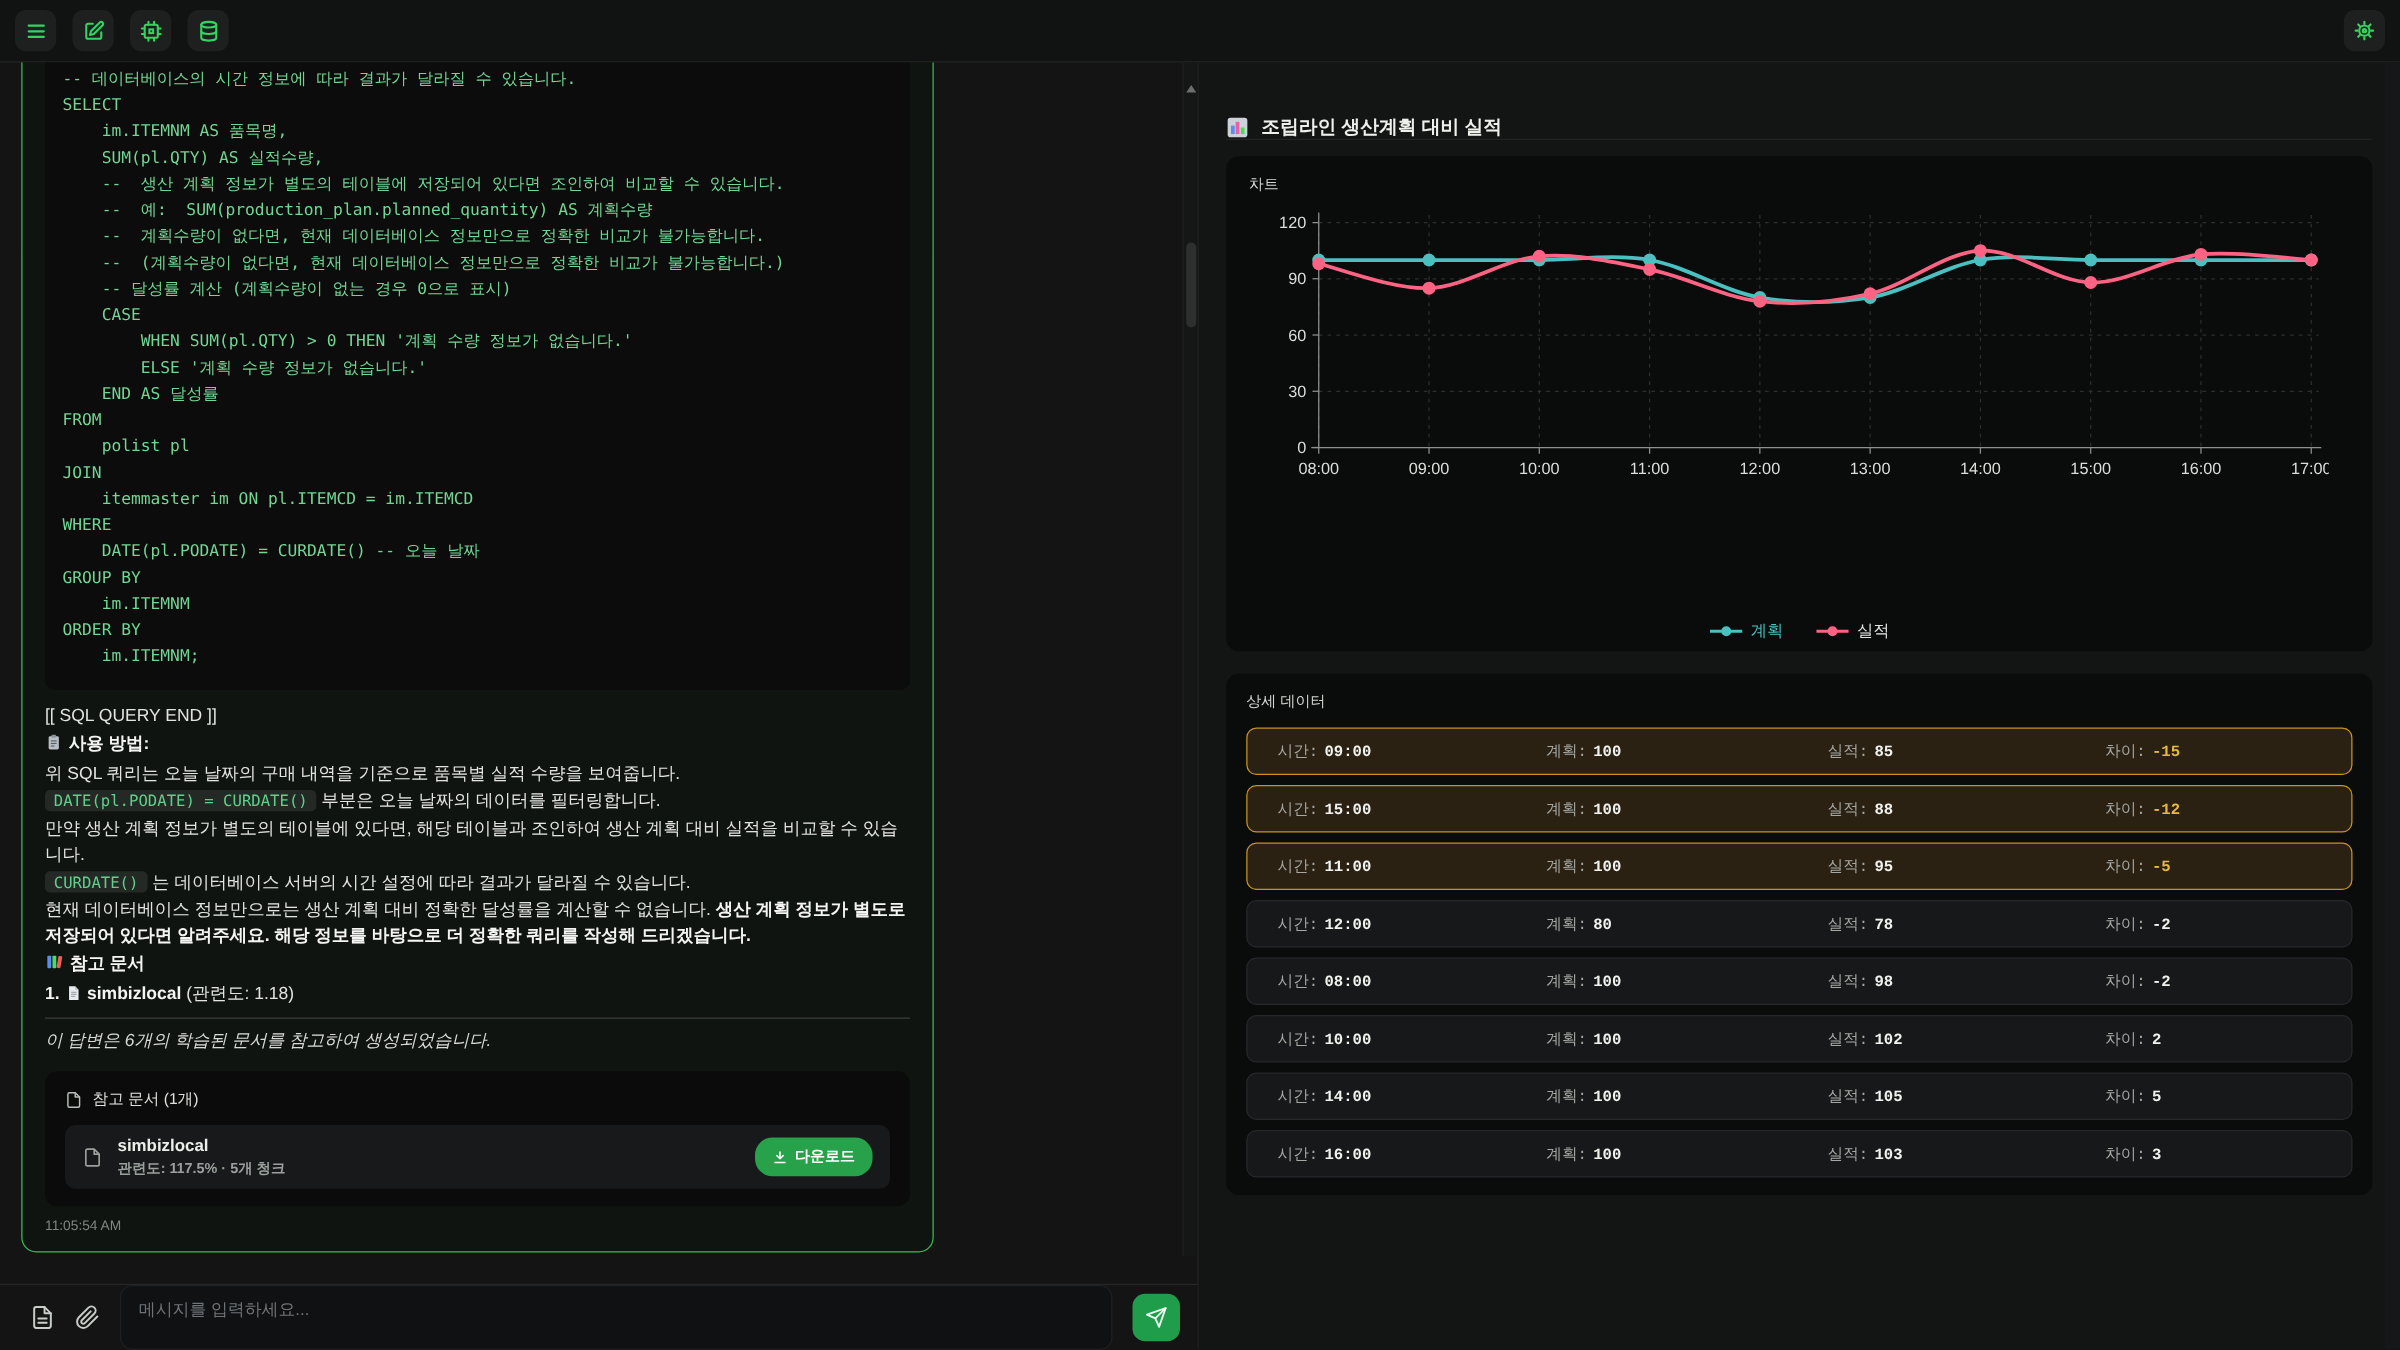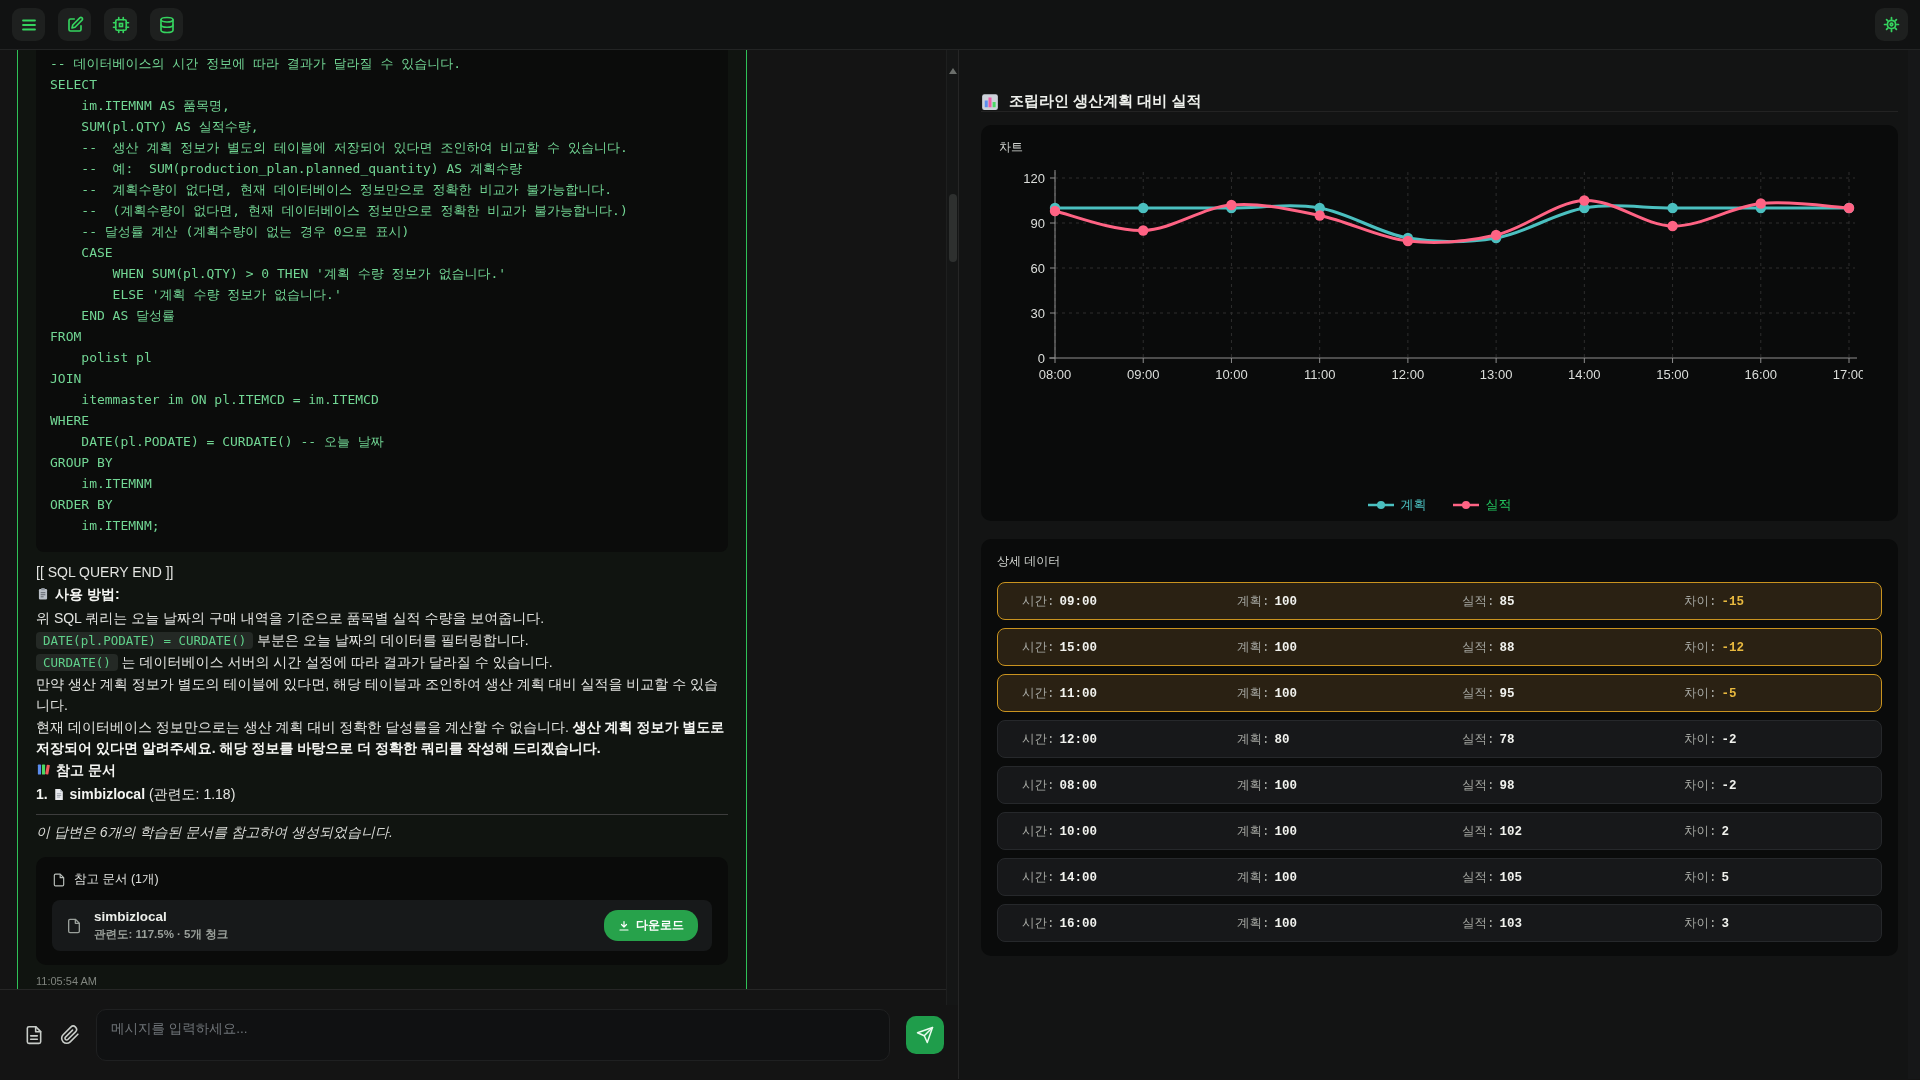--- a/index.html
+++ b/index.html
@@ -45,21 +45,21 @@
   .timestamp { margin-top:10px; font-size:11px; color:#80857f; }
 
   
   .chat-scrollbar { position:absolute; right:0; top:0; width:12px; height:955px;
                     background:#151616; border-left:1px solid #1e1f1f; }
   .sb-arrow { width:0; height:0; border-left:4px solid transparent; border-right:4px solid transparent;
               border-bottom:6px solid #6b6e6b; margin:18px auto 0; }
   .sb-thumb { width:8px; height:68px; background:#2e302f; border-radius:4px; margin:120px auto 0; }
 
   
-  .input-bar { height:90px; border-top:1px solid #262626; display:flex; align-items:center;
+  .input-bar { height:52px; border-top:1px solid #262626; display:flex; align-items:center;
                padding:0 14px 0 24px; gap:16px; background:#141414; }
   .input-icon { color:#c9cdc9; display:flex; cursor:pointer; }
   textarea.msg-input { flex:1; height:52px; resize:none; background:#101112; border:1px solid #1f2021;
                border-radius:10px; padding:10px 14px; color:#d7d9d6; font-size:13.5px;
                font-family:"Liberation Sans", sans-serif; outline:none; }
   textarea.msg-input::placeholder { color:#6f7478; }
   .send-btn { width:38px; height:38px; border-radius:10px; background:#1f9d4b; border:none;
               display:flex; align-items:center; justify-content:center; cursor:pointer; color:#eafbef; }
 
   
@@ -172,22 +172,22 @@
           <div id="paragraphs">
               <div class="msg-line"><span class="inline-icon"><svg width="14" height="14" viewBox="0 0 24 24">
                     <rect x="5" y="3.5" width="14" height="18" rx="2" fill="#b9bfc6"></rect>
                     <rect x="9" y="1.5" width="6" height="4" rx="1" fill="#8d949c"></rect>
                     <rect x="8" y="9" width="8" height="1.6" fill="#5b6168"></rect>
                     <rect x="8" y="12.5" width="8" height="1.6" fill="#5b6168"></rect>
                     <rect x="8" y="16" width="5" height="1.6" fill="#5b6168"></rect>
                   </svg></span><span class="b">사용 방법:</span></div>
               <div class="msg-line"><span>위 SQL 쿼리는 오늘 날짜의 구매 내역을 기준으로 품목별 실적 수량을 보여줍니다.</span></div>
               <div class="msg-line"><span class="code-chip">DATE(pl.PODATE) = CURDATE()</span><span> 부분은 오늘 날짜의 데이터를 필터링합니다.</span></div>
+              <div class="msg-line"><span>만약 생산 계획 정보가 별도의 테이블에 있다면, 해당 테이블과 조인하여 생산 계획 대비 실적을 비교할 수 있습니다.</span></div>
               <div class="msg-line"><span class="code-chip">CURDATE()</span><span> 는 데이터베이스 서버의 시간 설정에 따라 결과가 달라질 수 있습니다.</span></div>
-              <div class="msg-line"><span>만약 생산 계획 정보가 별도의 테이블에 있다면, 해당 테이블과 조인하여 생산 계획 대비 실적을 비교할 수 있습니다.</span></div>
               <div class="msg-line"><span>현재 데이터베이스 정보만으로는 생산 계획 대비 정확한 달성률을 계산할 수 없습니다. </span><span class="b">생산 계획 정보가 별도로 저장되어 있다면 알려주세요. 해당 정보를 바탕으로 더 정확한 쿼리를 작성해 드리겠습니다.</span></div>
               <div class="msg-line"><span class="inline-icon"><svg width="15" height="15" viewBox="0 0 24 24">
                     <rect x="3" y="4" width="5" height="16" rx="1" fill="#5b8def"></rect>
                     <rect x="9.5" y="4" width="5" height="16" rx="1" fill="#4cd964"></rect>
                     <rect x="16" y="4.5" width="5" height="15.5" rx="1" fill="#ef5d5d" transform="rotate(10 18.5 12)"></rect>
                   </svg></span><span class="b">참고 문서</span></div>
               <div class="msg-line"><span class="b">1. </span><span class="inline-icon"><svg width="13" height="13" viewBox="0 0 24 24">
                     <path d="M6 2h9l5 5v15H6z" fill="#e8eaed"></path>
                     <path d="M15 2l5 5h-5z" fill="#b9bfc6"></path>
                     <rect x="9" y="10" width="8" height="1.4" fill="#8d949c"></rect>
@@ -352,21 +352,21 @@
             <circle cx="850.0" cy="44.0" r="5.2" fill="#ff6384"></circle>
           </svg>
         <div class="legend" id="chart-legend">
             <span class="legend-item" style="color: rgb(75, 192, 192);">
               <svg width="26" height="10">
                 <line x1="0" y1="5" x2="26" y2="5" stroke="#4bc0c0" stroke-width="2.5"></line>
                 <circle cx="13" cy="5" r="4" fill="#4bc0c0"></circle>
               </svg>
               <span>계획</span>
             </span>
-            <span class="legend-item" style="color: #22c55e; align-items: center;">
+            <span class="legend-item" style="color: #e5e5e5; align-items: center;">
               <svg width="26" height="10">
                 <line x1="0" y1="5" x2="26" y2="5" stroke="#ff6384" stroke-width="2.5"></line>
                 <circle cx="13" cy="5" r="4" fill="#ff6384"></circle>
               </svg>
               <span>실적</span>
             </span>
           </div>
       </div>
 
       <div class="card data-card">

